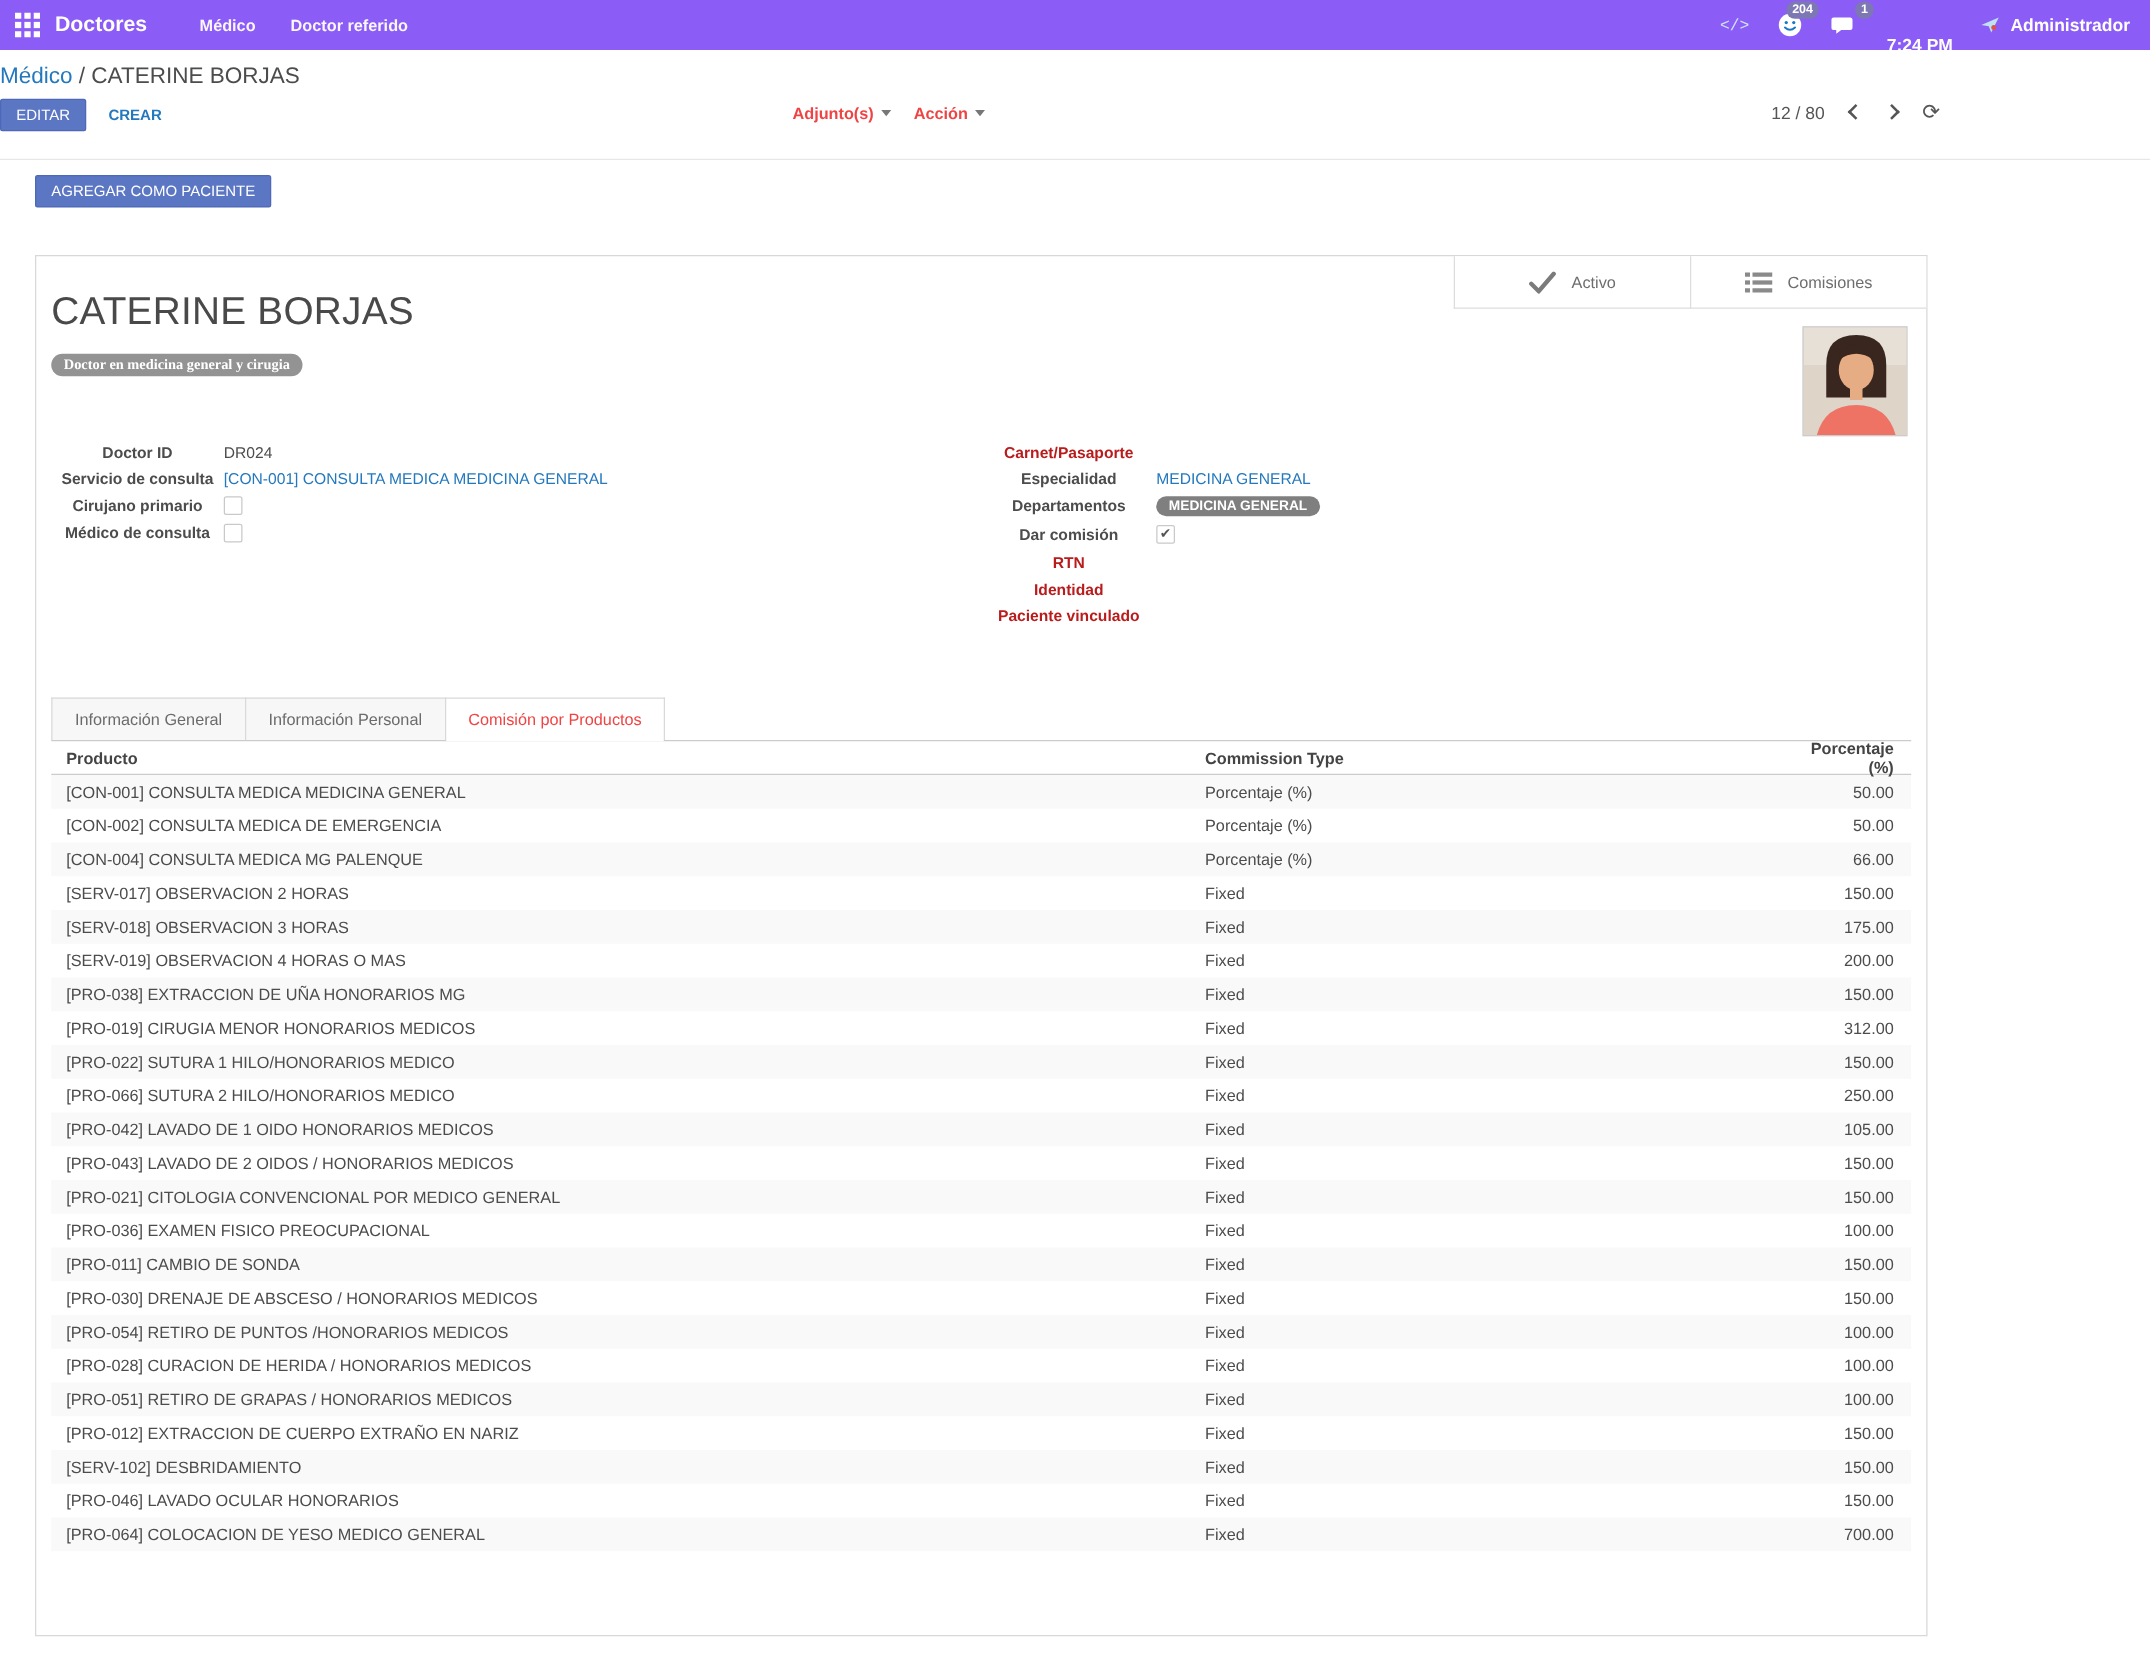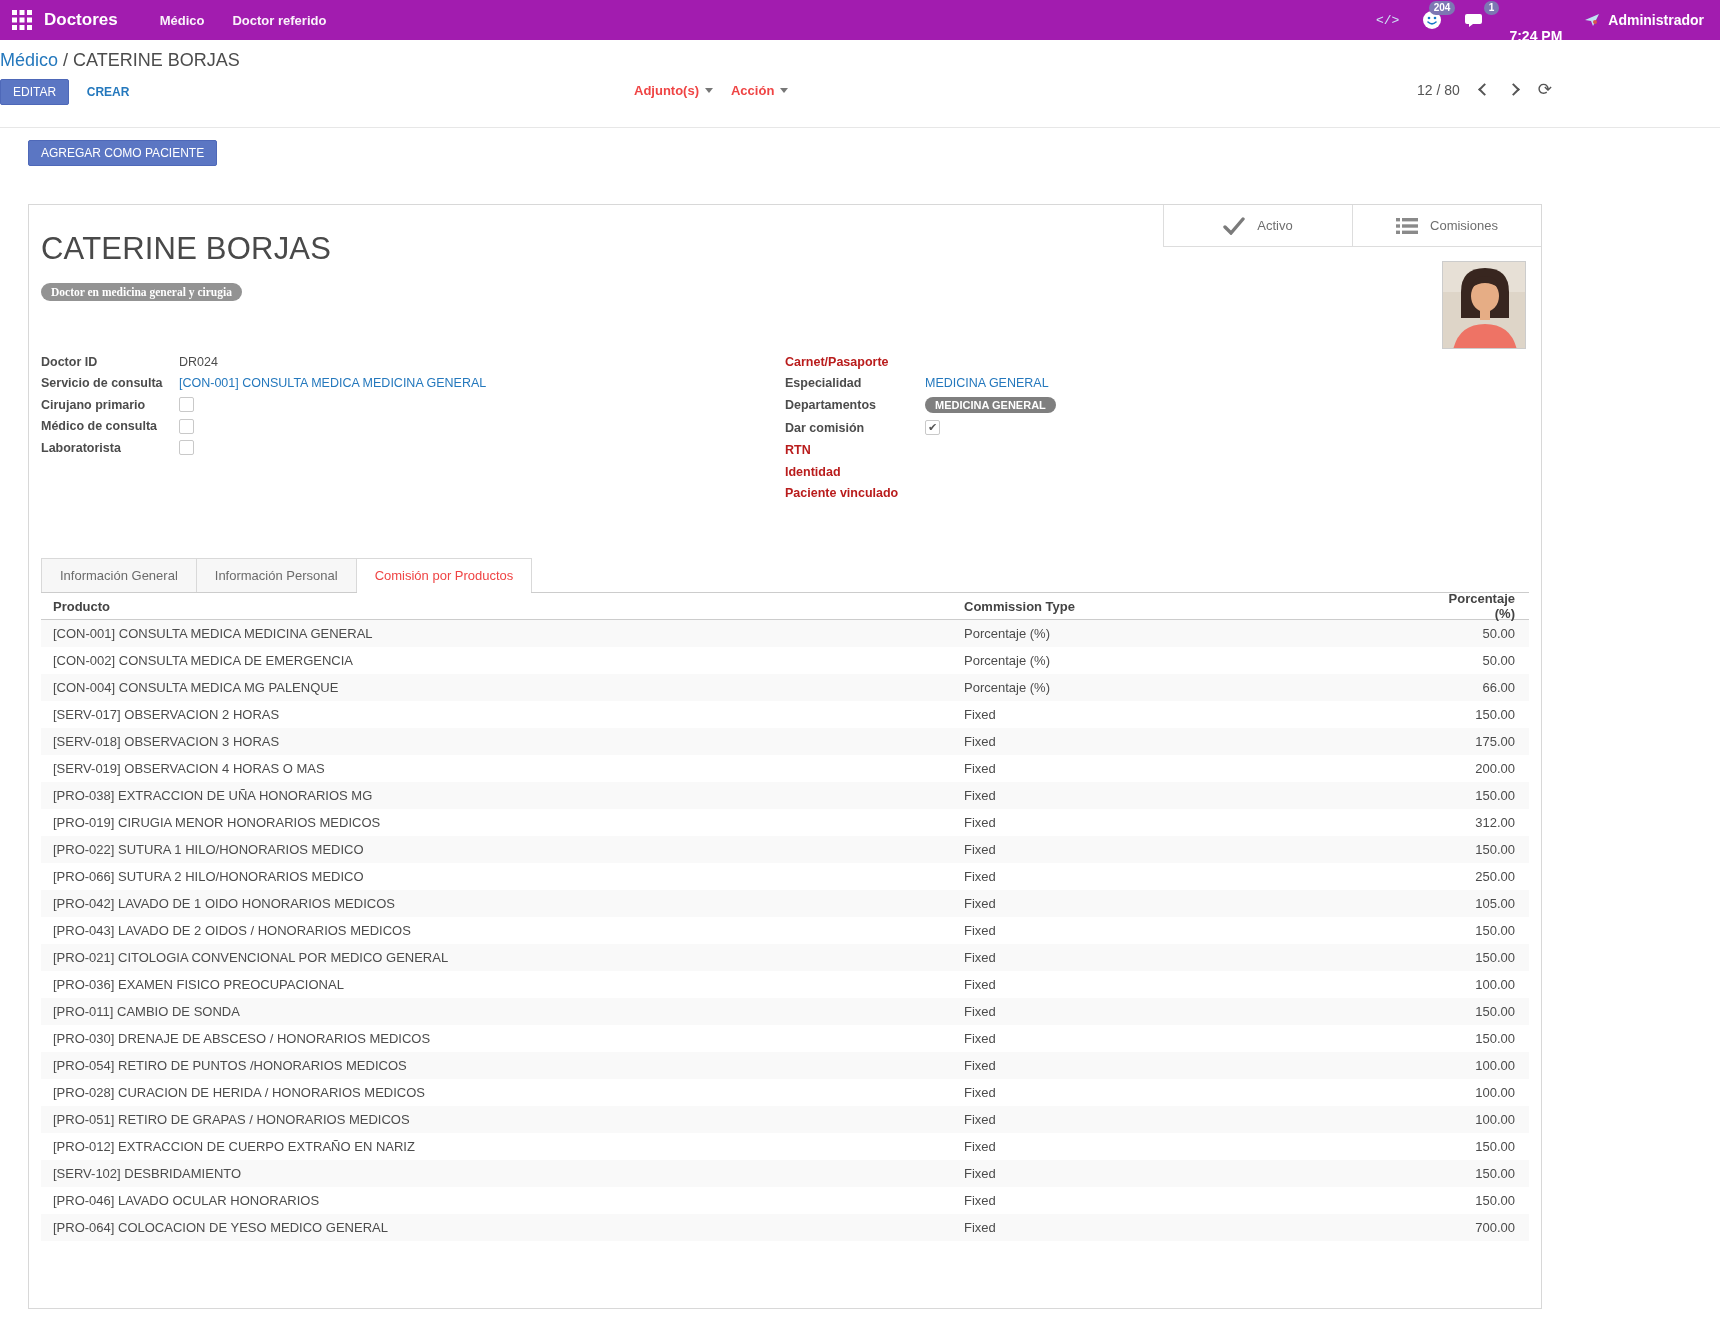--- a/index.html
+++ b/index.html
@@ -1,20 +1,20 @@
 <!DOCTYPE html>
 <html><head>
 <meta charset="utf-8">
 <style>
   * { margin:0; padding:0; box-sizing:border-box; }
   html,body { width:1720px; height:1328px; overflow:hidden; background:#ffffff;
     font-family:"Liberation Sans", sans-serif; font-size:13px; color:#4c4c4c; }
 
   
-  .topbar { height:40px; background:#a21caf; display:flex; align-items:center; color:#fff; padding:0 16px 0 12px; }
+  .topbar { height:40px; background:#8b5cf6; display:flex; align-items:center; color:#fff; padding:0 16px 0 12px; }
   .apps-grid { width:20px; height:20px; margin-right:12px; cursor:pointer; }
   .brand { font-size:17px; font-weight:700; margin-right:42px; cursor:pointer; }
   .topmenu { display:flex; gap:28px; font-weight:600; font-size:13px; }
   .topmenu .item { cursor:pointer; opacity:.95; }
   .top-right { margin-left:auto; display:flex; align-items:center; gap:22px; }
   .debug-icon { font-family:"Liberation Mono", monospace; font-size:13px; color:#cfe3f5; cursor:pointer; }
   .icon-wrap { position:relative; width:22px; height:22px; cursor:pointer; }
   .badge { position:absolute; top:-8px; right:-12px; background:#7d77b3; color:#fff; font-size:10px;
     font-weight:700; border-radius:9px; padding:1px 5px; line-height:12px; }
   .clock { font-weight:700; font-size:14px;margin-top:31px; }
@@ -52,21 +52,21 @@
   .avatar-box { position:absolute; top:56px; right:15px; width:84px; height:88px; border:1px solid #ccc;
     background:#e9e2da; overflow:hidden; }
 
   .sheet-inner { padding:26px 12px 0 12px; }
   .rec-title { font-size:31px; color:#494949; letter-spacing:.2px; }
   .rec-tag { display:inline-block; margin-top:16px; background:#939393; color:#fff; font-weight:700;
     font-size:11.5px; padding:3px 10px; border-radius:10px;font-family:Liberation Serif, serif; }
 
   .fields { display:flex; margin-top:50px; }
   .fgroup { width:744px; }
-  .frow { display:flex; align-items:center; min-height:21.5px; }
+  .frow { display:flex; align-items:center; min-height:21.5px;text-align:center; }
   .flabel { width:138px; font-weight:700; color:#4c4c4c; font-size:12.5px; flex-shrink:0; }
   .flabel.muted { color:#b91c1c; }
   .fgroup.right .flabel { width:140px; }
   .fval { font-size:12.5px; color:#4c4c4c; }
   .fval.link { color:#2478bd; cursor:pointer; }
   .pill { background:#7f7f7f; color:#fff; font-weight:700; font-size:11px; padding:2px 10px; border-radius:9px; }
   .cbx { width:15px; height:15px; border:1px solid #c9c9c9; background:#fff; border-radius:2px;
     display:inline-flex; align-items:center; justify-content:center; }
   .cbx.checked::after { content:"✔"; font-size:11px; color:#555; line-height:1; }
 
@@ -222,24 +222,20 @@
           <span class="fval link">[CON-001] CONSULTA MEDICA MEDICINA GENERAL</span>
         </div>
         <div class="frow">
           <span class="flabel">Cirujano primario</span>
           <span class="cbx"></span>
         </div>
         <div class="frow">
           <span class="flabel">Médico de consulta</span>
           <span class="cbx"></span>
         </div>
-        <div class="frow">
-          <span class="flabel">Laboratorista</span>
-          <span class="cbx"></span>
-        </div>
       </div>
 
       <div class="fgroup right">
         <div class="frow">
           <span class="flabel muted">Carnet/Pasaporte</span>
         </div>
         <div class="frow">
           <span class="flabel">Especialidad</span>
           <span class="fval link">MEDICINA GENERAL</span>
         </div>

